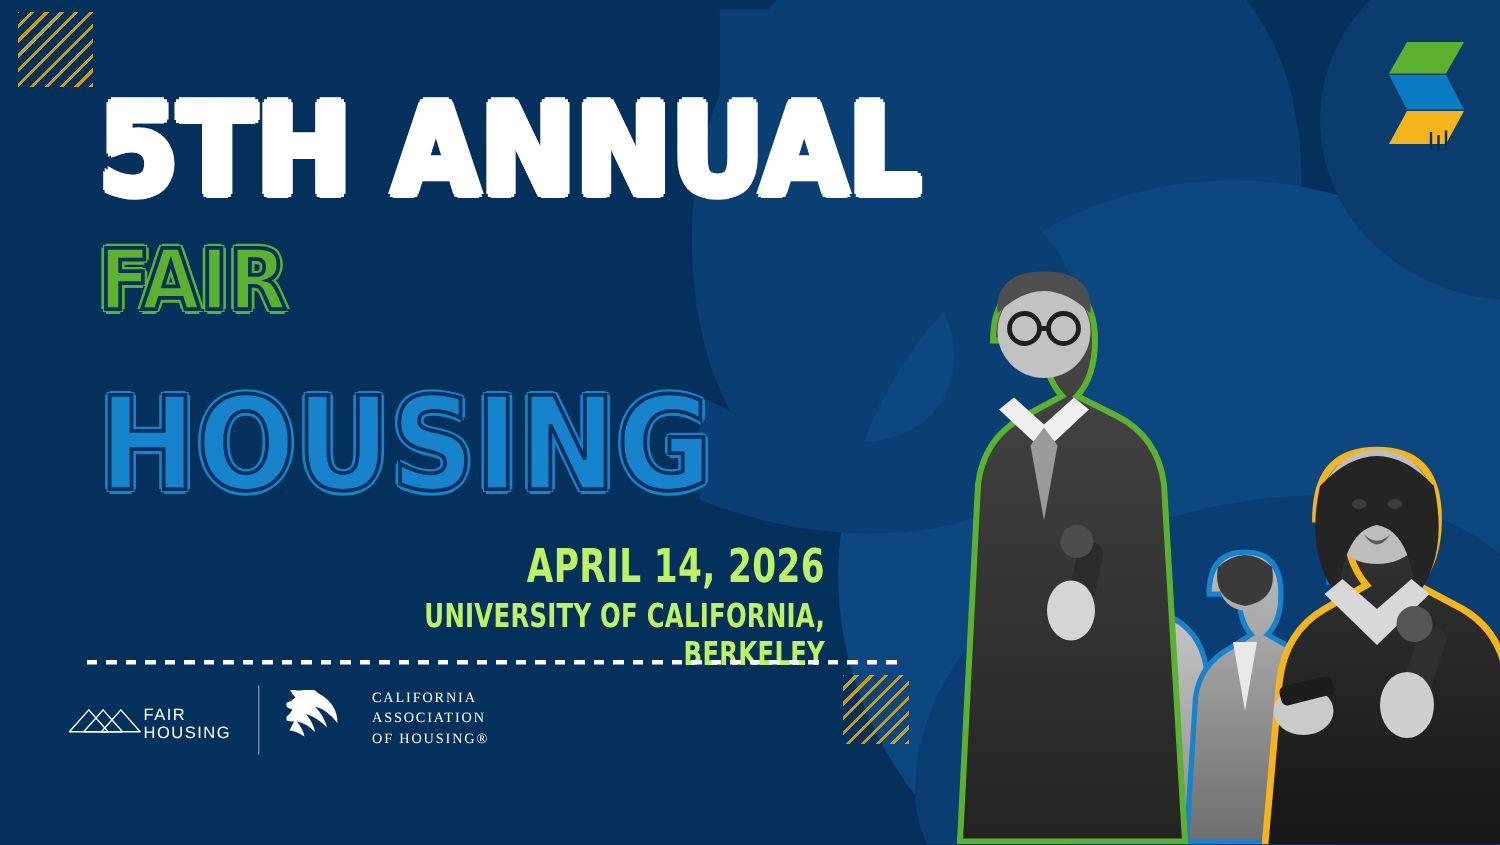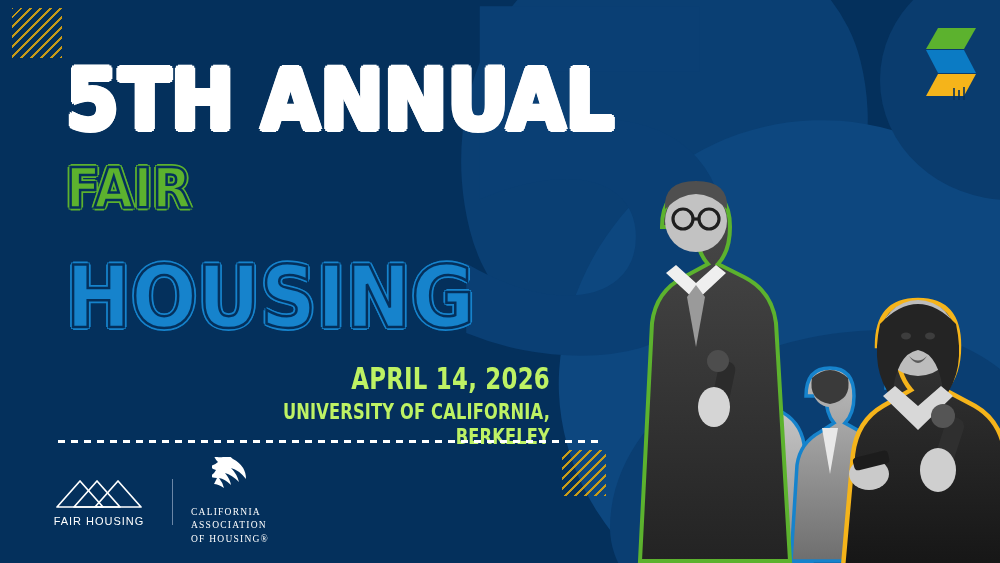--- a/index.html
+++ b/index.html
@@ -127,27 +127,27 @@
 
   
   .divider{
     position:absolute;left:58px;top:440px;width:542px;height:3px;
     background-image:repeating-linear-gradient(
       to right,#ffffff 0px,#ffffff 7px,transparent 7px,transparent 13px);
   }
 
   
   .lockup{position:absolute;left:44px;top:457px;display:flex;align-items:center;gap:0;}
-  .fh-logo{display:flex;flex-direction:column;align-items:center;width:110px;}
+  .fh-logo{display:flex;flex-direction:row;align-items:center;width:110px;}
   .fh-word{
     color:#ffffff;font-size:11px;letter-spacing:0.09em;margin-top:5px;
     font-family:"Liberation Sans",sans-serif;font-weight:400;
   }
   .lockup-sep{width:1px;height:46px;background:#6b86a6;margin:0 18px;}
-  .car-logo{display:flex;align-items:center;gap:9px;flex-direction:column;}
+  .car-logo{display:flex;align-items:center;gap:21px;}
   .car-text{
     color:#ffffff;font-family:"Liberation Serif",serif;
     font-size:9.5px;letter-spacing:0.13em;line-height:1.42;font-weight:400;
   }
 
   
   .photos{position:absolute;left:590px;top:0;width:410px;height:563px;}
   .person{position:absolute;}
   .person svg{display:block;}
 </style>

